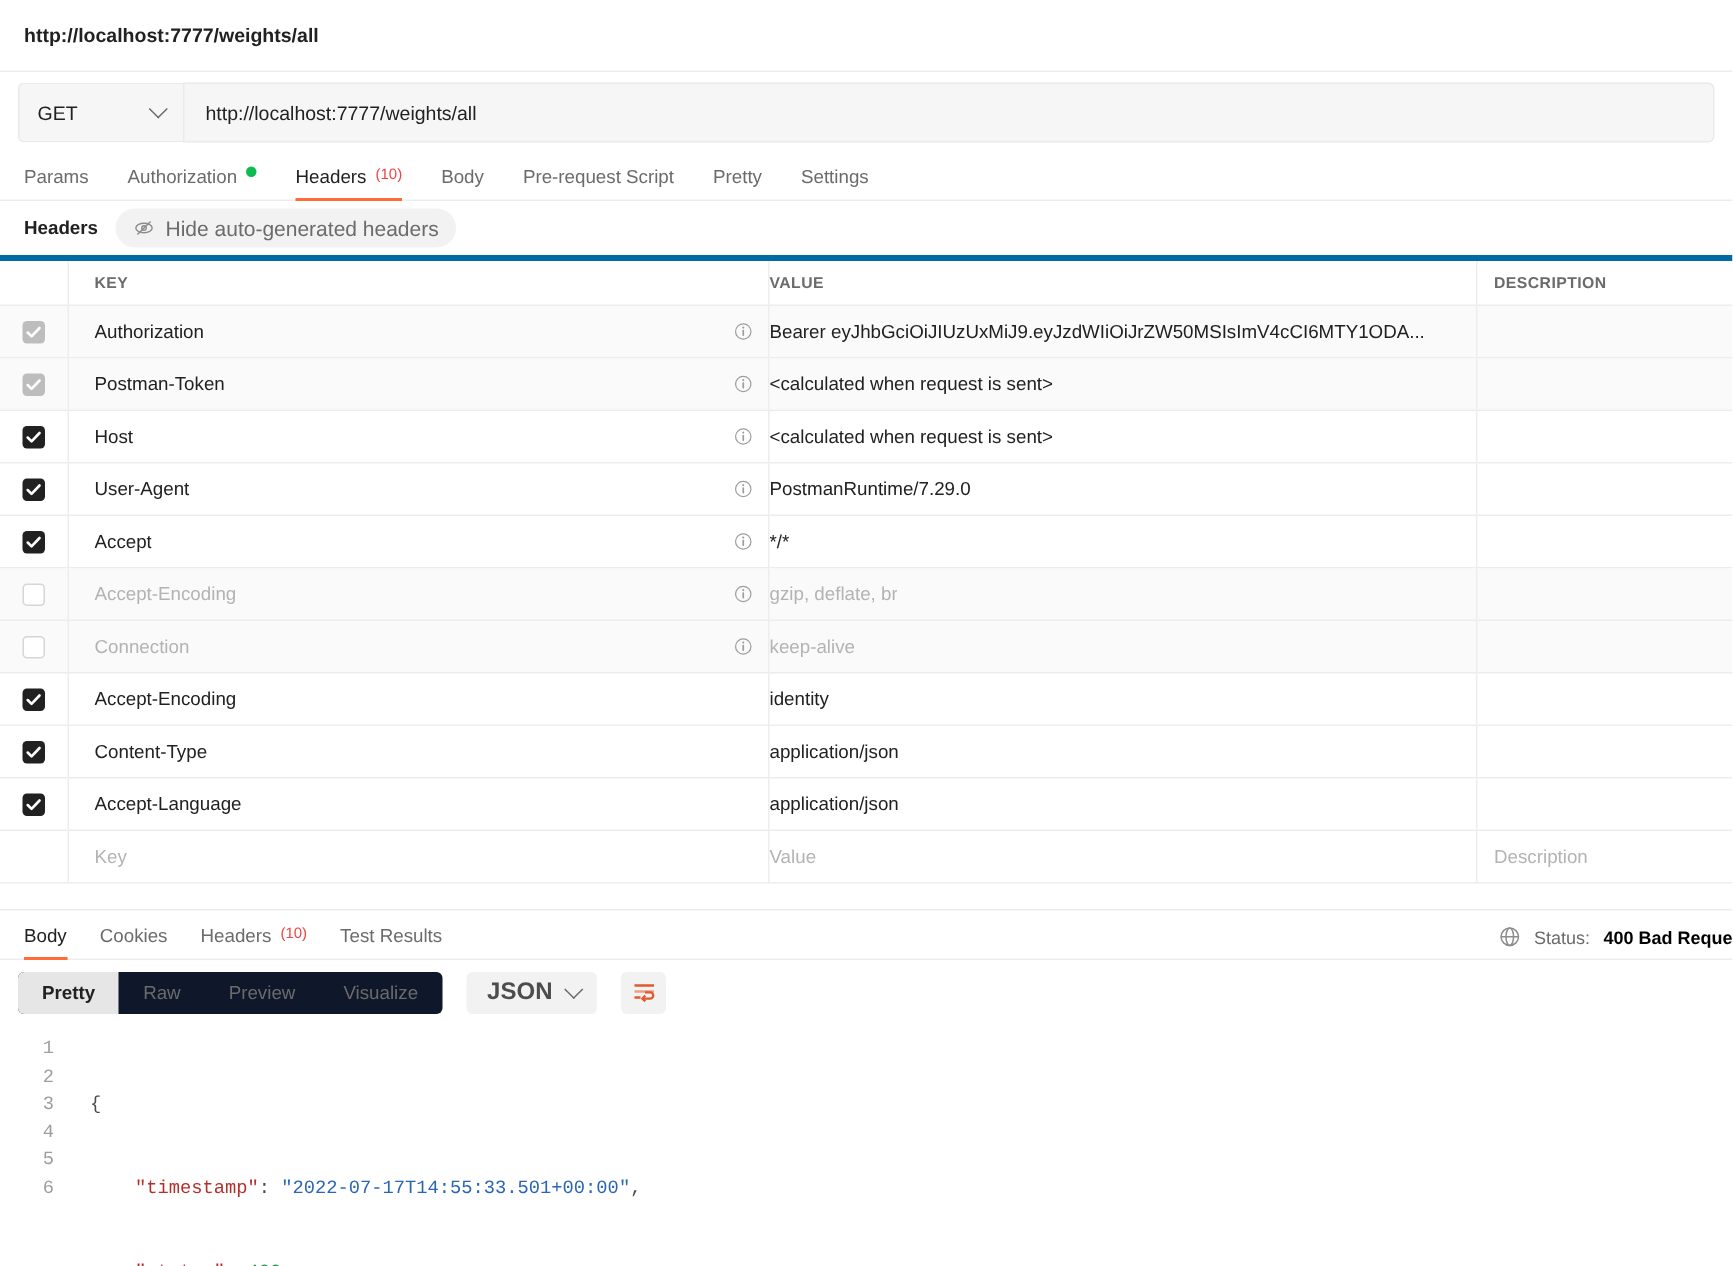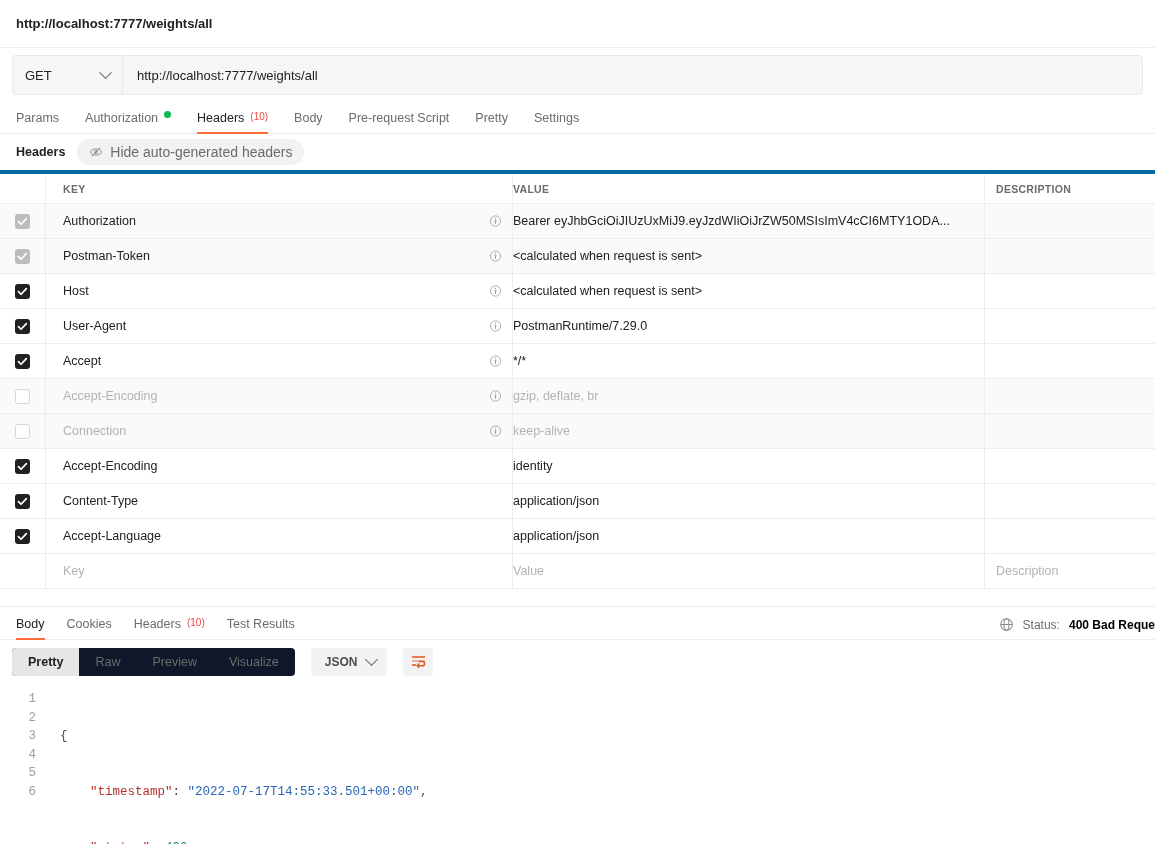--- a/index.html
+++ b/index.html
@@ -156,21 +156,21 @@
   }
   .seg-item {
     padding: 0 16px; display: flex; align-items: center;
     font-size: 12.5px; color: #6b6b6b; cursor: pointer;
   }
   .seg-item.active { background: #e6e6e6; color: #212121; font-weight: bold; }
   .json-sel {
     height: 28px; background: #f2f2f2; border-radius: 4px;
     display: flex; align-items: center; gap: 10px;
     padding: 0 11px 0 14px; margin-left: 8px;
-    font-size: 12px; color: #4d4d4d; cursor: pointer; font-weight: bold;
+    font-size: 16px; color: #4d4d4d; cursor: pointer; font-weight: bold;
   }
   .wrap-btn {
     width: 30px; height: 28px; background: #f2f2f2; border-radius: 4px;
     display: flex; align-items: center; justify-content: center;
     margin-left: 8px; cursor: pointer;
   }
 
   
   .code {
     display: flex;

